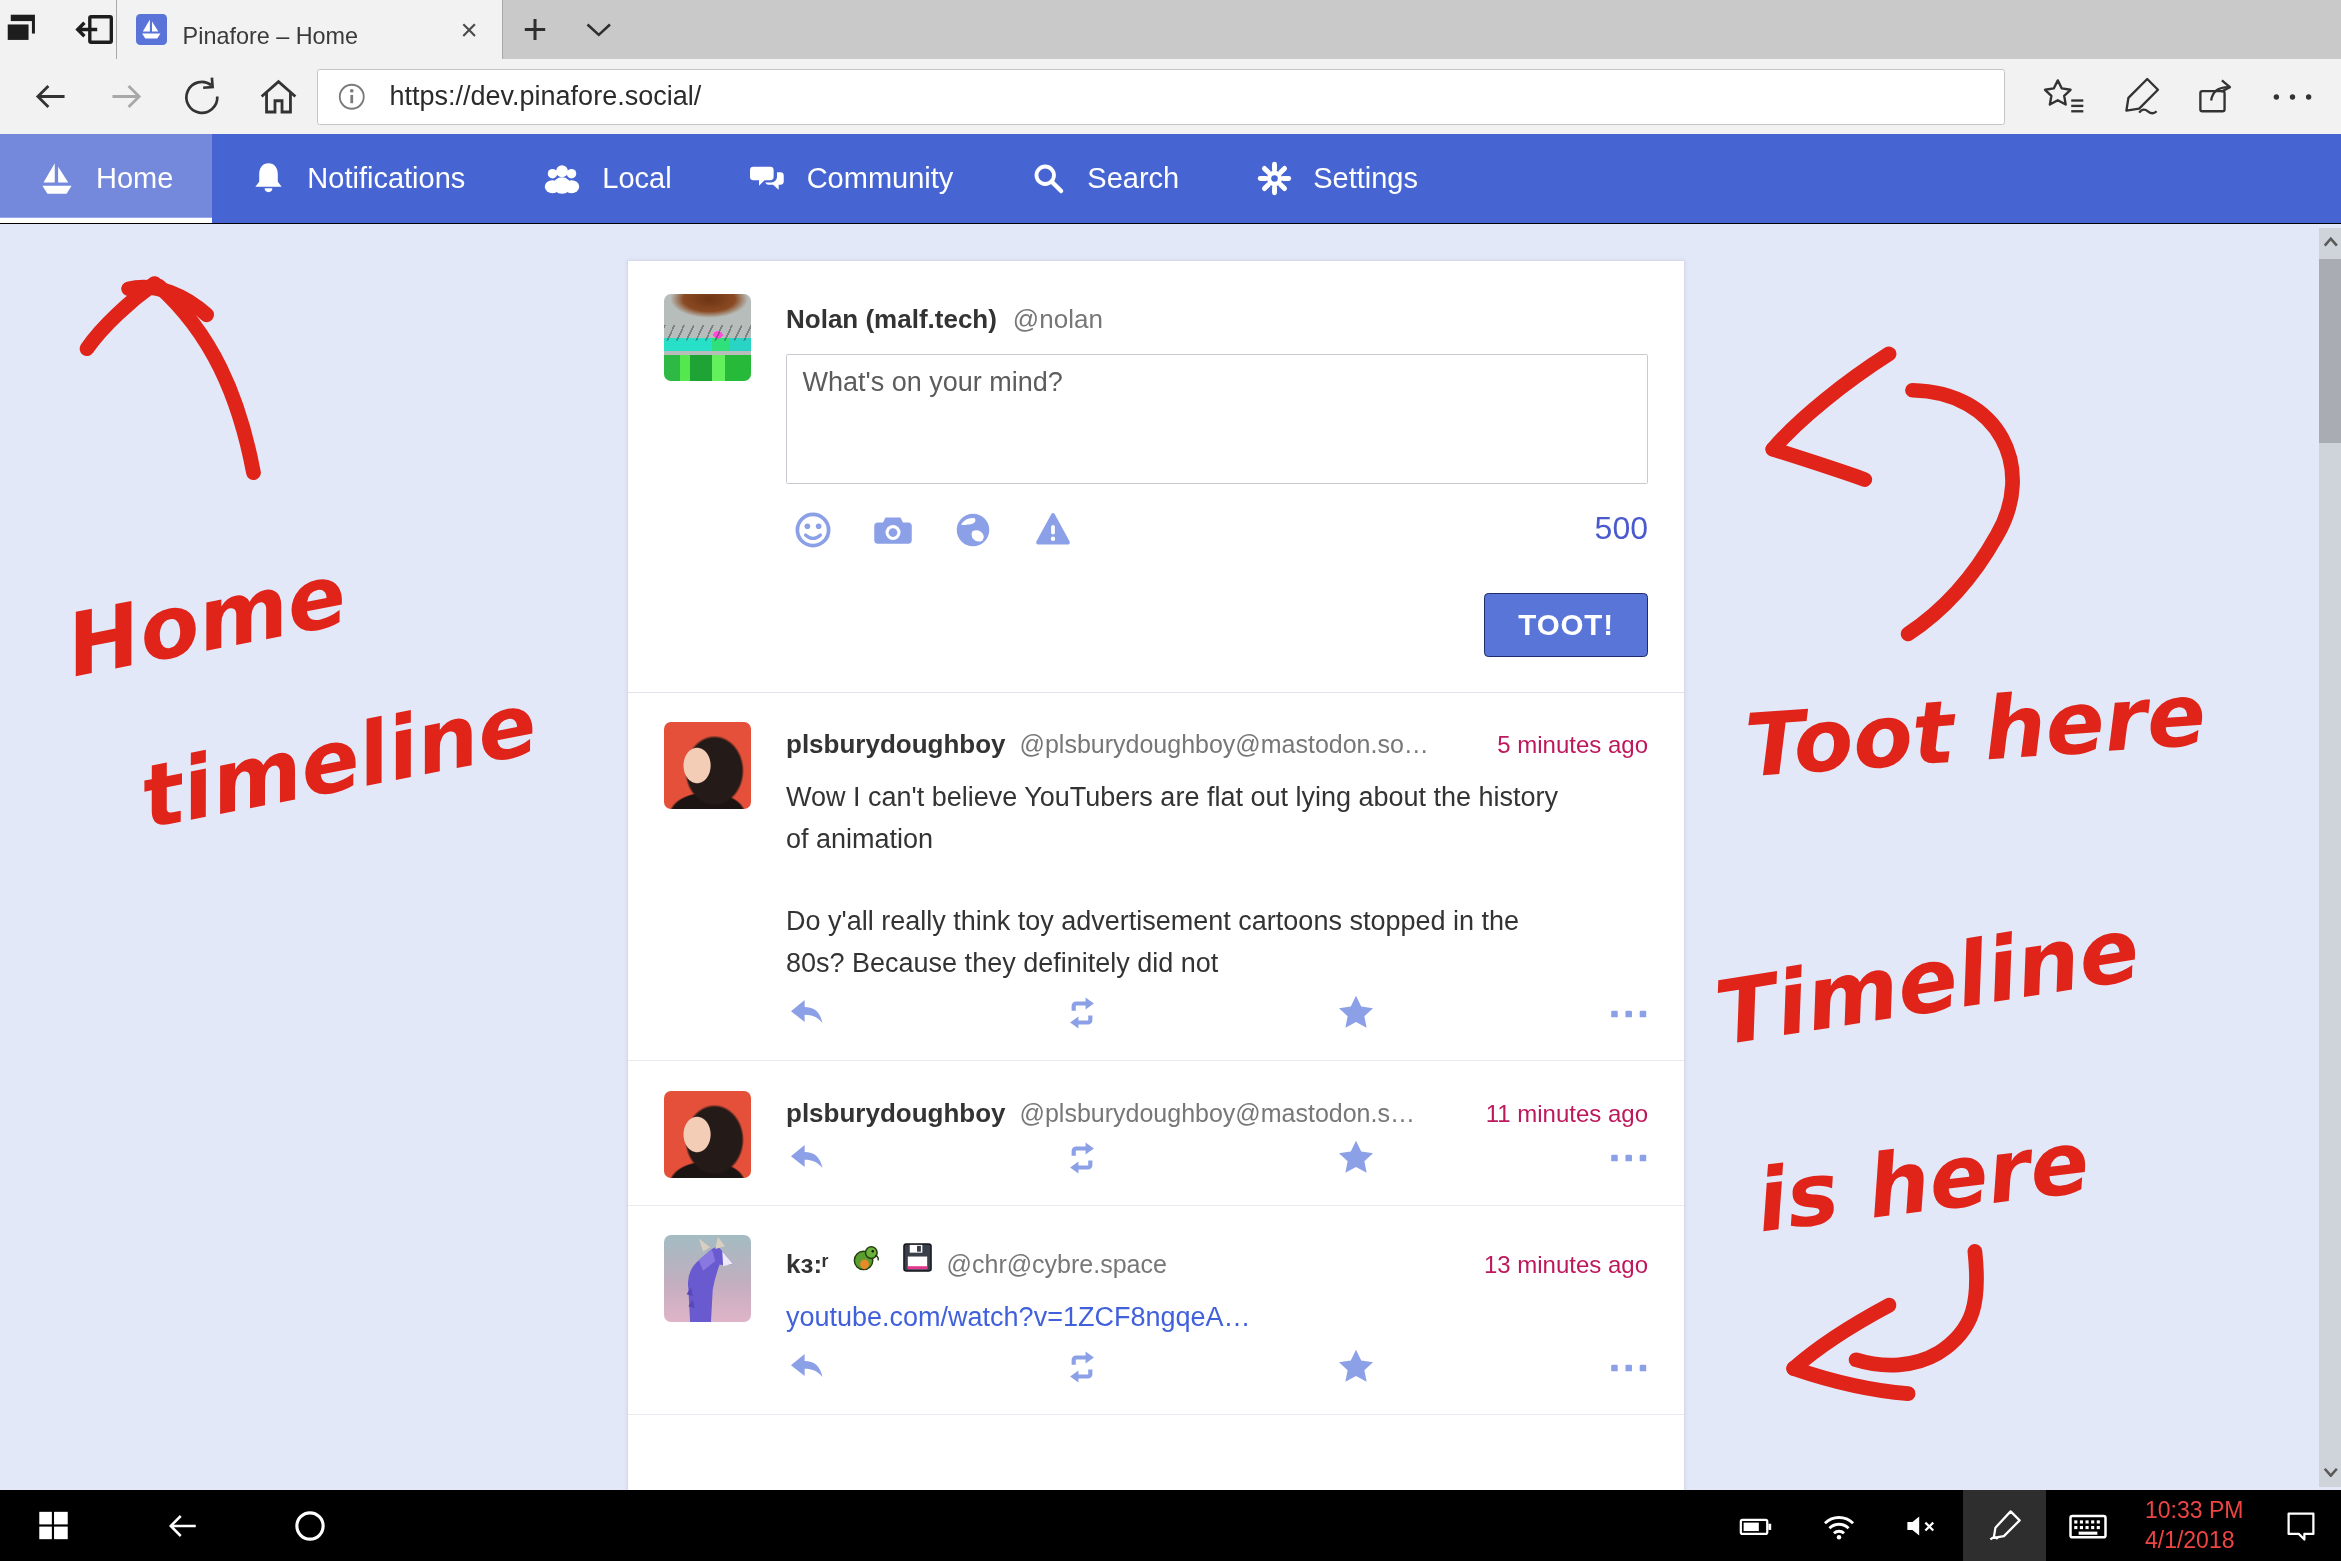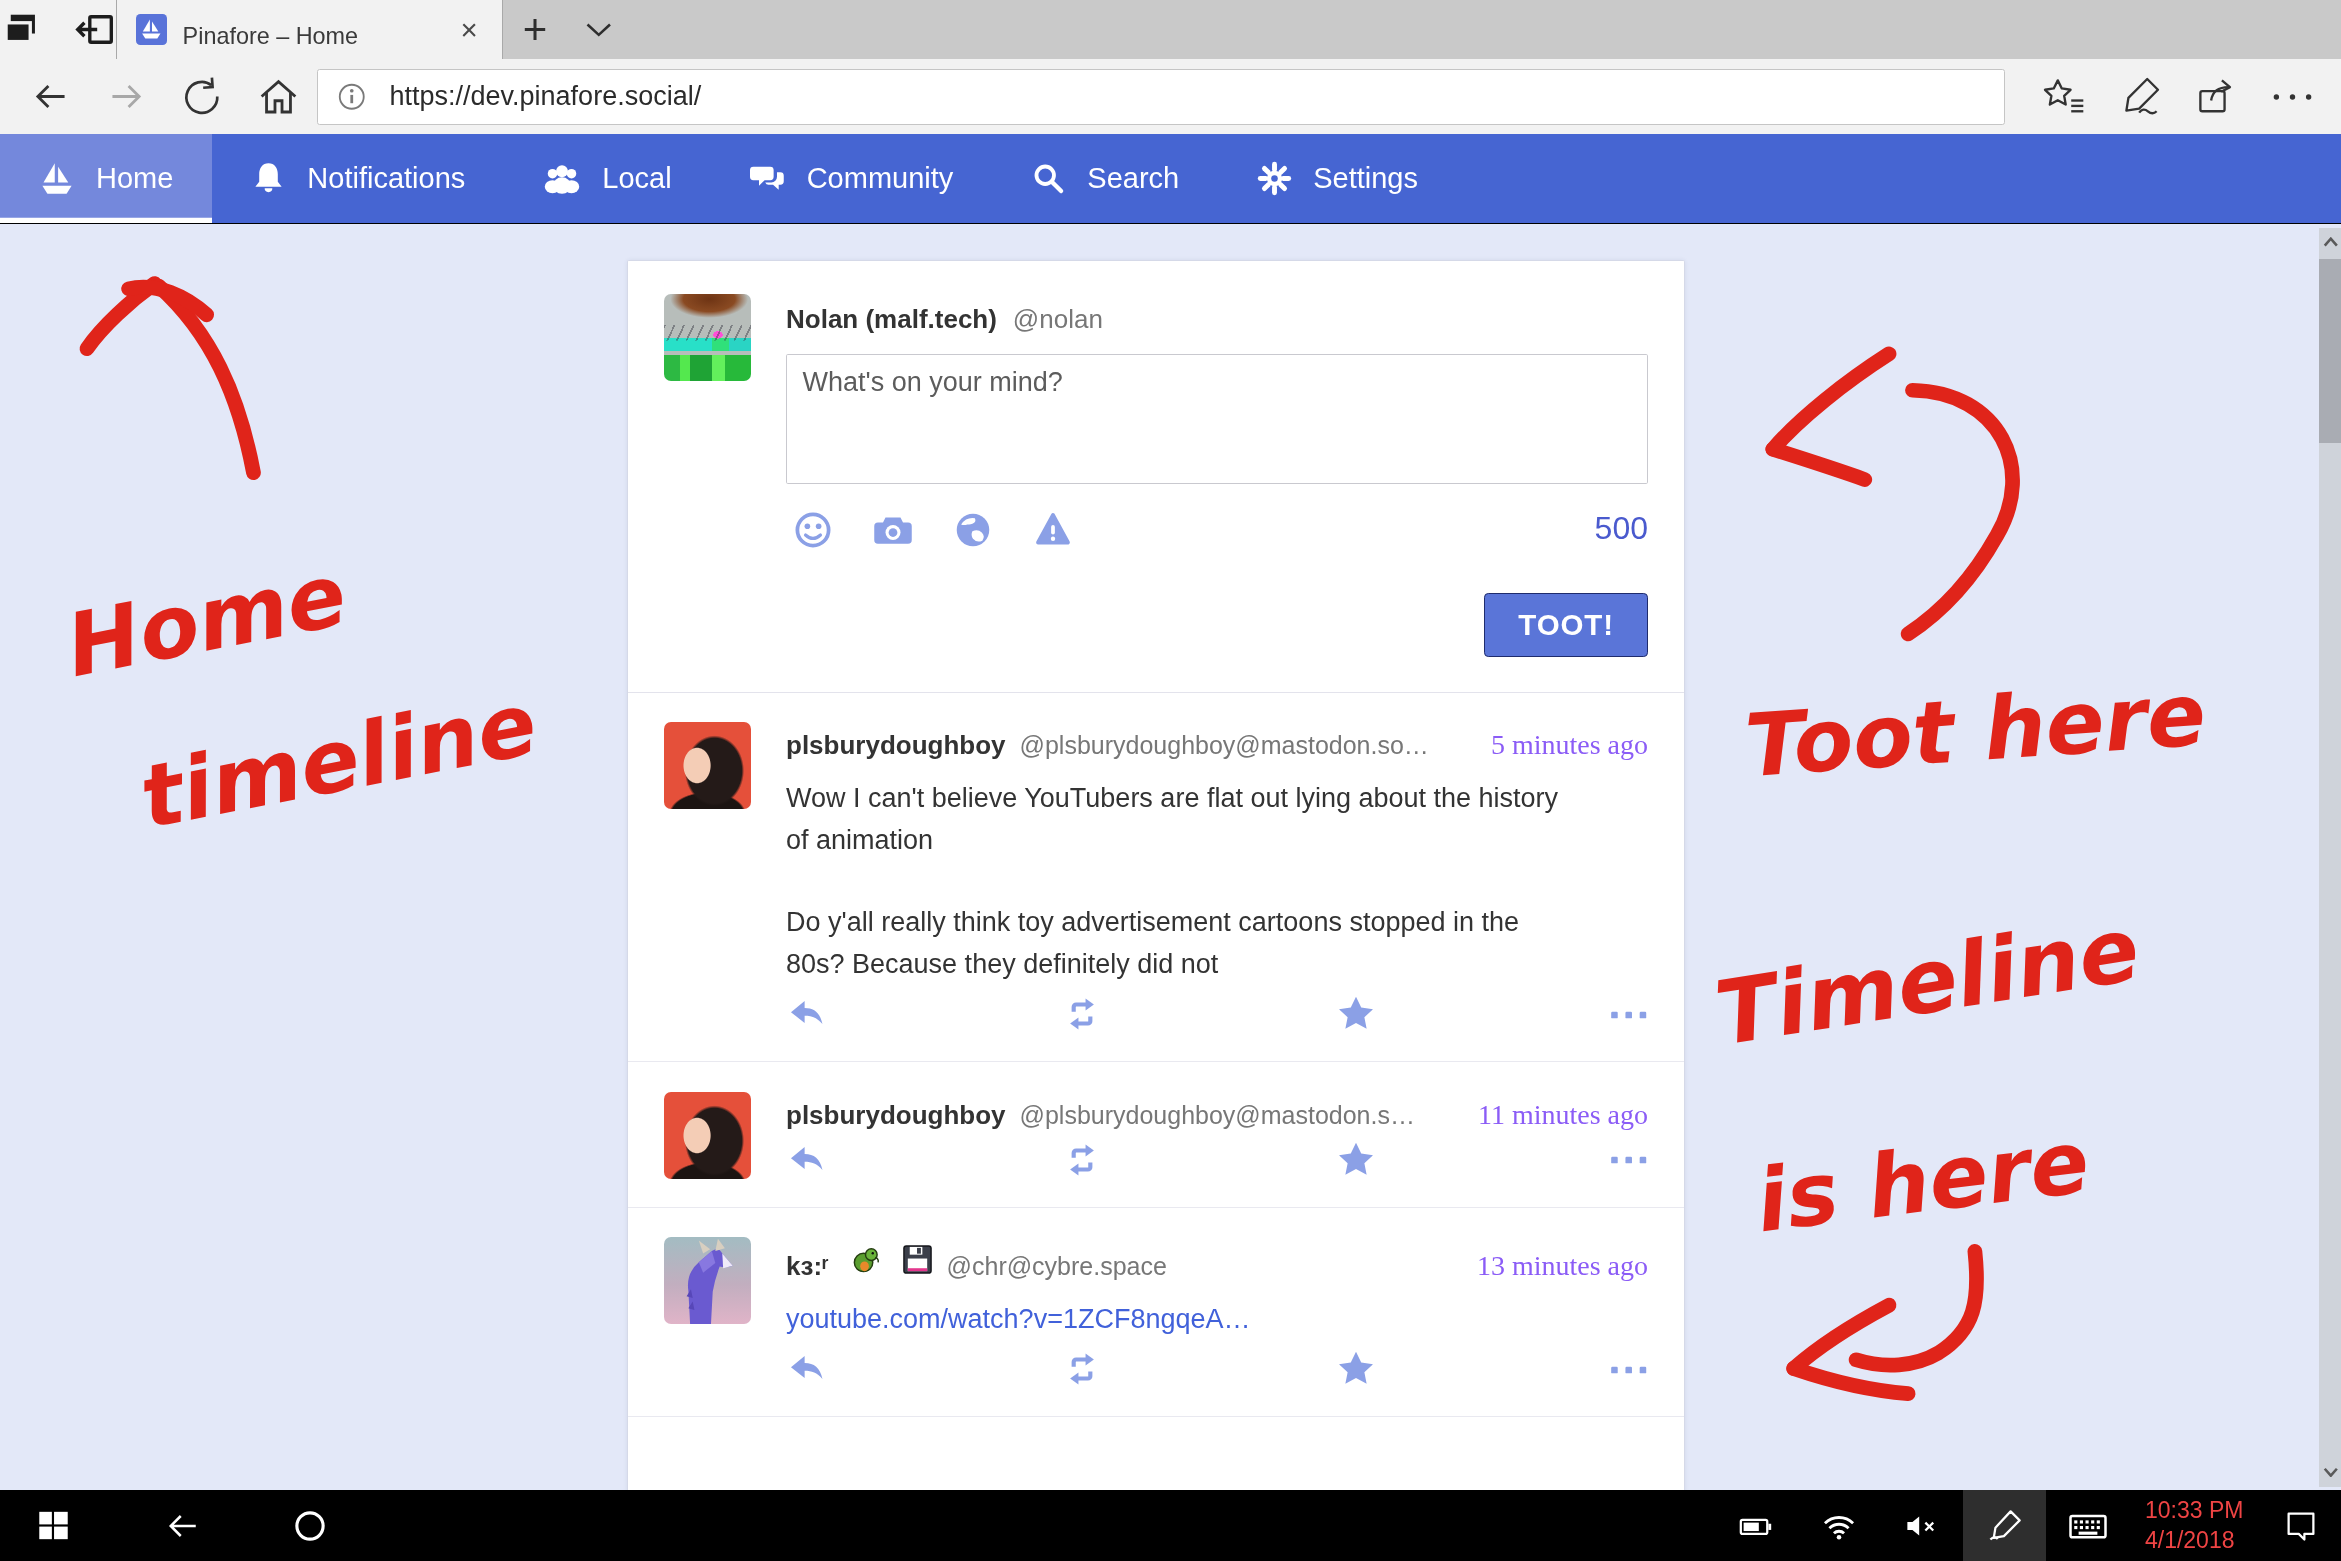--- a/index.html
+++ b/index.html
@@ -69,21 +69,21 @@
   .compose-tools{display:flex;align-items:flex-start;gap:40px;margin-top:22.6px;padding-left:7px;}
   .char-count{margin-left:auto;font-size:32px;color:#4a5ace;}
   .toot-row{text-align:right;margin-top:43px;}
   .toot-btn{background:#5a75d8;border:1.7px solid #1f2c6d;border-radius:4.3px;color:#fff;
             font-family:"Liberation Sans",sans-serif;font-size:29.5px;font-weight:bold;letter-spacing:0.9px;padding:14px 33px;}
 
   .post{padding:29.5px 36px 22.6px;border-bottom:0.9px solid #e9e9f0;}
   .post-head{display:flex;align-items:baseline;gap:14px;padding-top:7px;}
   .pname{font-weight:bold;color:#333;font-size:26px;white-space:nowrap;}
   .phandle{color:#777;font-size:25px;white-space:nowrap;overflow:hidden;flex:0 1 auto;}
-  .ptime{color:#8b5cf6;font-size:28px;white-space:nowrap;margin-left:auto;font-family:Liberation Serif, serif;}
+  .ptime{color:#be185d;font-size:24px;white-space:nowrap;margin-left:auto;}
   .pbody{font-size:27px;color:#333;line-height:42px;margin-top:15.6px;}
   .pbody p{margin:0 0 40px;}
   .pbody p:last-child{margin-bottom:8.7px;}
   .pline{display:block;}
   .plink{color:#4161da;text-decoration:none;}
   .actions{display:flex;justify-content:space-between;align-items:center;margin-top:10.4px;padding-bottom:5.2px;}
   .emoji-svg{width:31px;height:31px;vertical-align:-5.2px;margin-left:7px;}
 
   
   .scrollbar{position:absolute;top:3.5px;right:0;width:23.4px;height:1259px;background:#cfd3da;}

